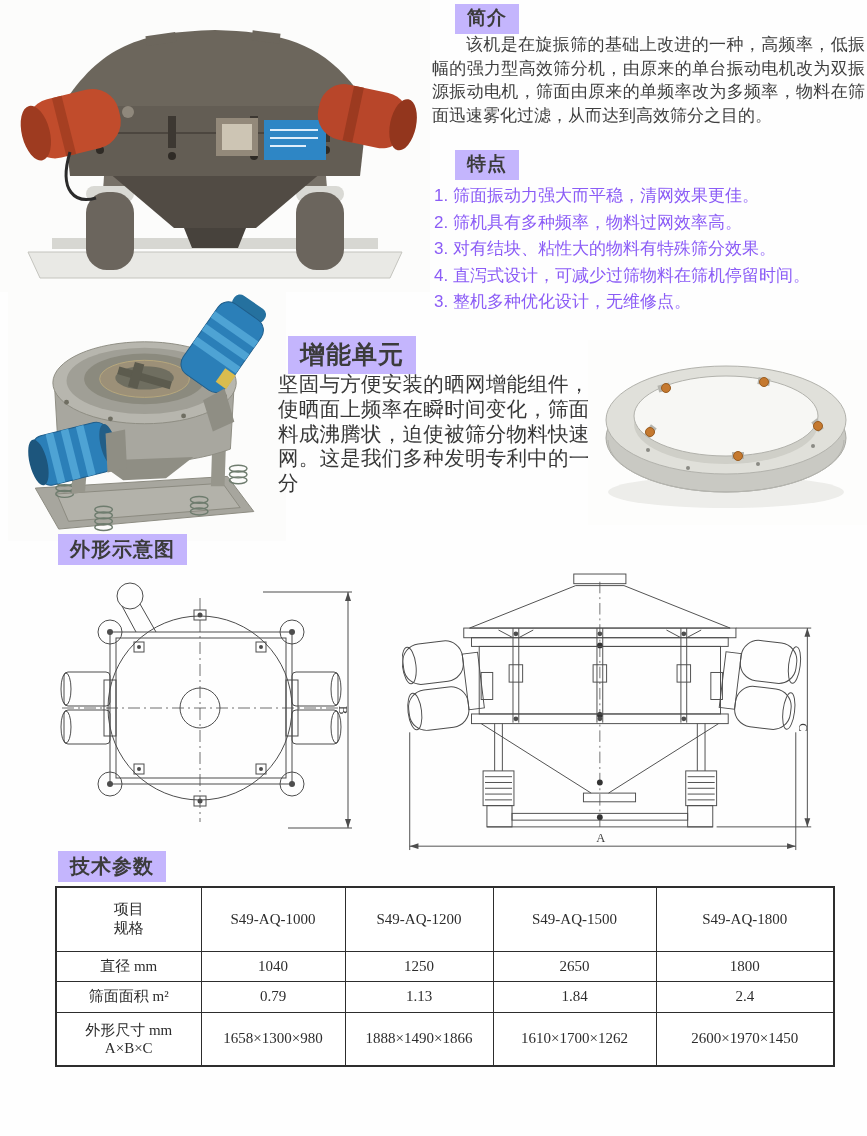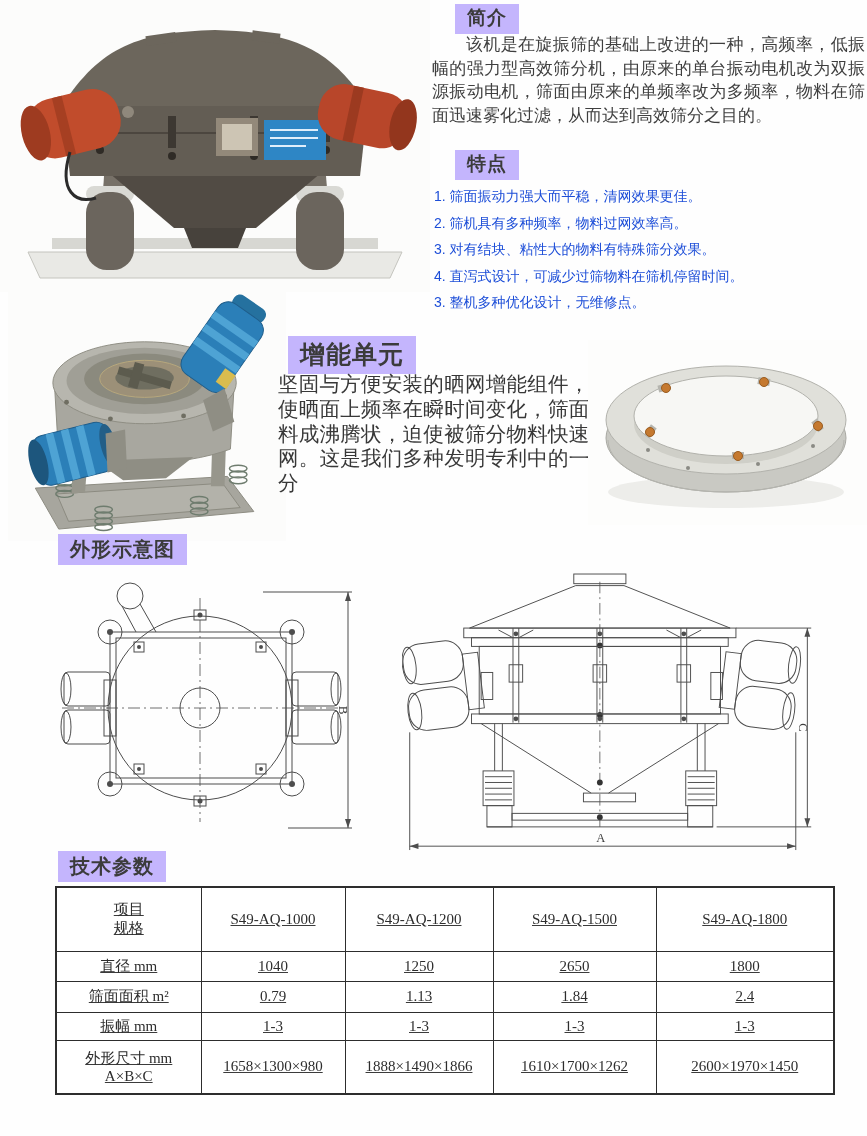--- a/index.html
+++ b/index.html
@@ -6,23 +6,23 @@
   .page{position:relative;width:867px;height:1136px;background:#fefefe;overflow:hidden;
         font-family:"Liberation Sans",sans-serif;color:#3b3b3b;}
   .abs{position:absolute;}
   .badge{display:inline-block;background:#c4b5fd;color:#3b3b3b;font-weight:700;
          padding:2px 12px 3px 12px;line-height:1.3;letter-spacing:1px;}
   .badge.sm{font-size:19px;}
   .badge.md{font-size:20px;}
   .badge.lg{font-size:25px;}
   .intro-text{width:433px;font-size:17px;line-height:23.5px;text-align:justify;
               text-indent:2em;color:#3f3f3f;}
-  .feat-item{font-size:14px;line-height:26.5px;color:#1d4ed8;white-space:nowrap;}
+  .feat-item{font-size:17px;line-height:26.5px;color:#8b5cf6;white-space:nowrap;}
   .booster-text{width:332px;font-size:20.5px;line-height:24.8px;text-align:justify;color:#383838;}
-  table.specs{border-collapse:collapse;table-layout:fixed;border:2px solid #2d2d2d;background:#fff;text-decoration:underline;}
+  table.specs{border-collapse:collapse;table-layout:fixed;border:2px solid #2d2d2d;background:#fff;}
   table.specs td{border:1px solid #2d2d2d;text-align:center;vertical-align:middle;
                  font-family:"Liberation Serif",serif;font-size:15px;color:#2d2d2d;
                  padding:0 2px;white-space:pre-line;}
   .drawline{stroke:#4d4d4d;stroke-width:1;fill:none;}
   .cline{stroke:#4d4d4d;stroke-width:0.8;fill:none;stroke-dasharray:12 4 2 4;}
   .dimtxt{font-family:"Liberation Serif",serif;font-size:13px;fill:#3f3f3f;}
 </style>
 </head>
 <body>
 
@@ -405,27 +405,20 @@
       <td>2650</td>
       <td>1800</td>
     </tr>
     <tr style="height:31px">
       <td>筛面面积 m²</td>
       <td>0.79</td>
       <td>1.13</td>
       <td>1.84</td>
       <td>2.4</td>
     </tr>
-    <tr style="height:28px">
-      <td>振幅 mm</td>
-      <td>1-3</td>
-      <td>1-3</td>
-      <td>1-3</td>
-      <td>1-3</td>
-    </tr>
     <tr style="height:54px">
       <td>外形尺寸 mm
 A×B×C</td>
       <td>1658×1300×980</td>
       <td>1888×1490×1866</td>
       <td>1610×1700×1262</td>
       <td>2600×1970×1450</td>
     </tr>
   </tbody>
     </table>

